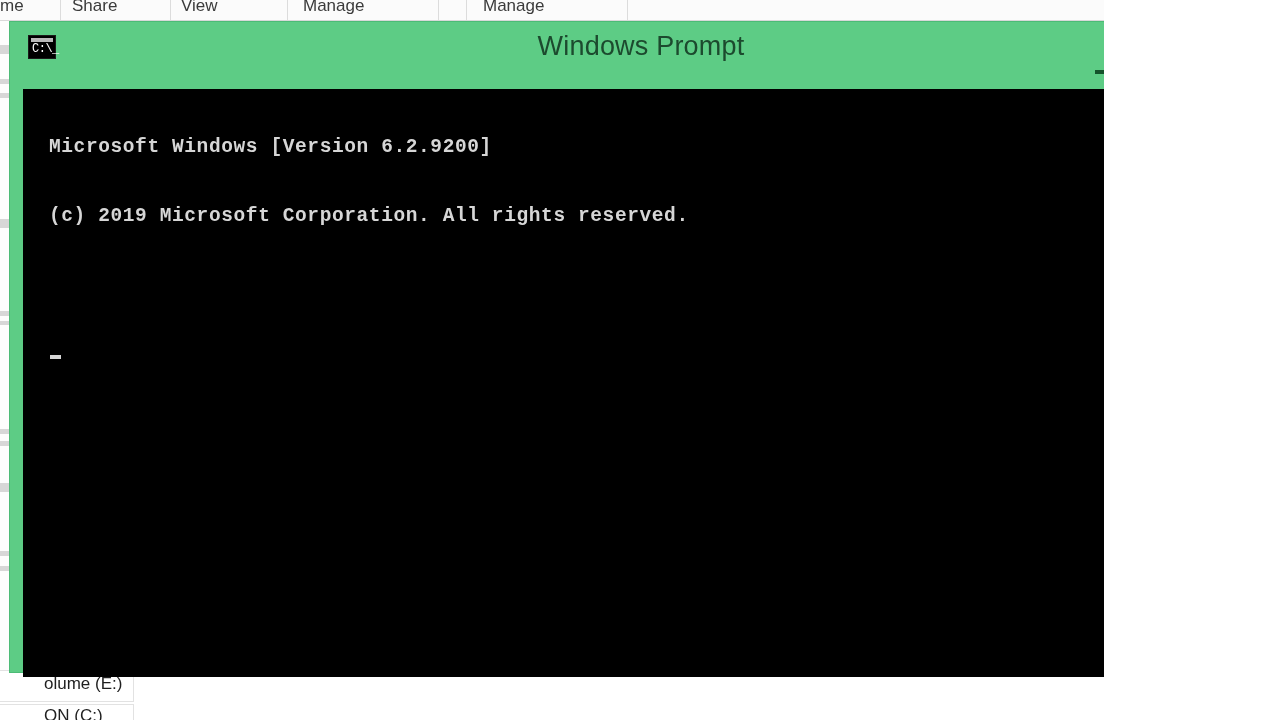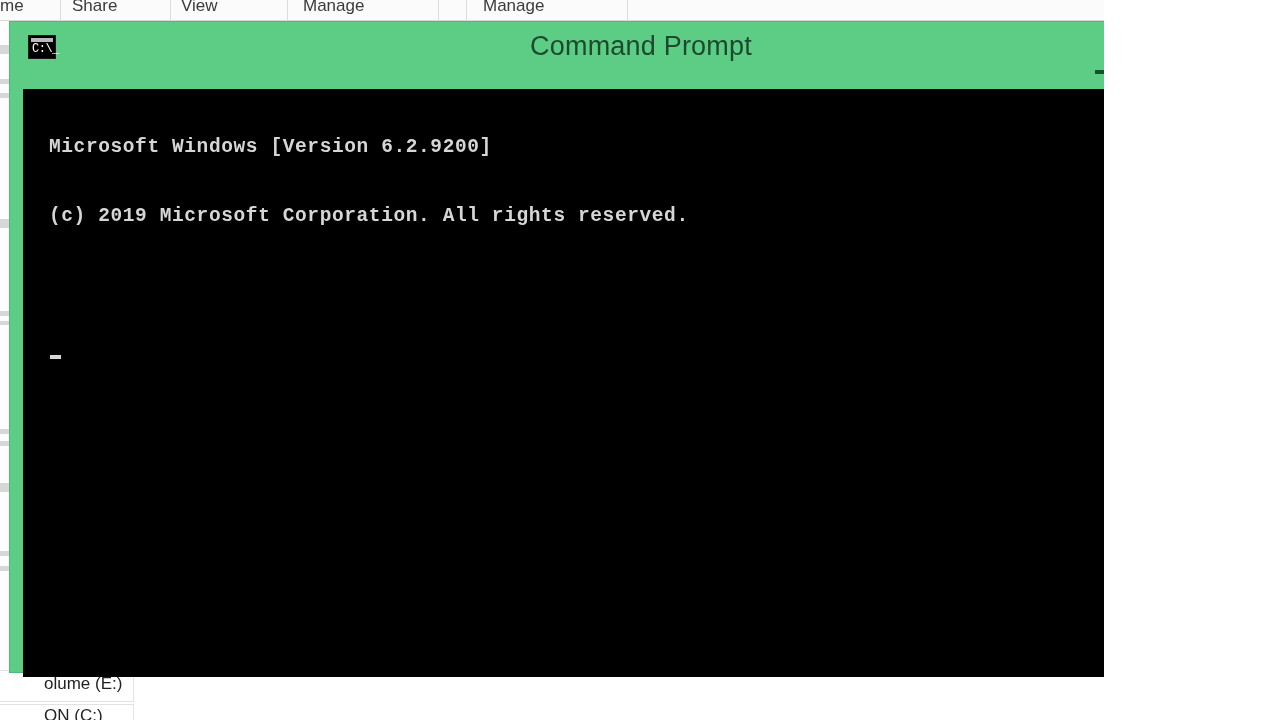--- a/index.html
+++ b/index.html
@@ -337,21 +337,21 @@
   <div class="cmd-window">
 
     <div class="titlebar">
 
       <div class="cmd-icon">
         <div class="icon-topbar"></div>
         <div class="icon-text">C:\_</div>
       </div>
 
       <div class="title-text">
-        <span class="title-text-inner">Command Prompt</span>
+        <span class="title-text-inner">Windows Prompt</span>
       </div>
 
       <div class="win-btn btn-min">
         <div class="glyph"></div>
       </div>
 
       <div class="win-btn btn-max">
         <div class="glyph"></div>
       </div>
 

